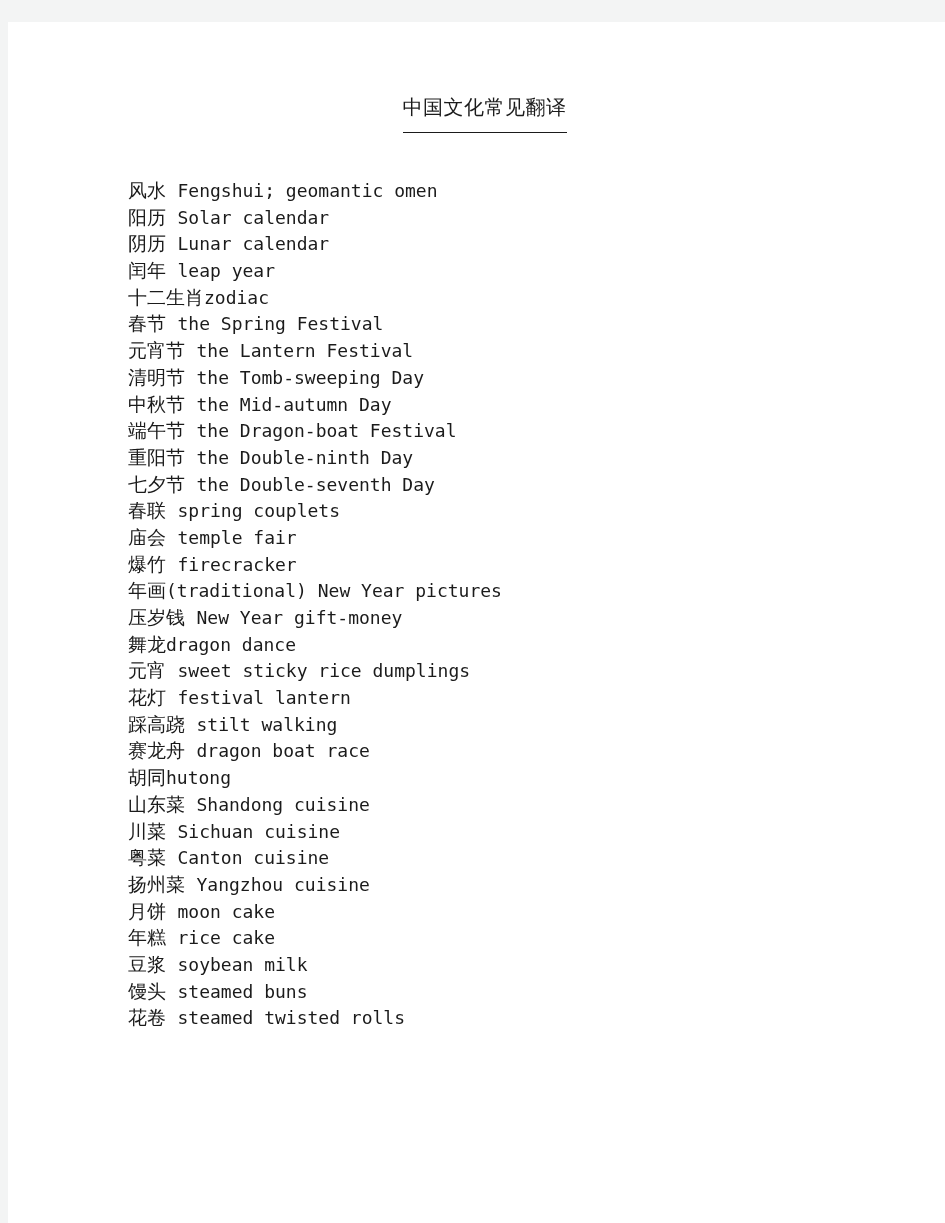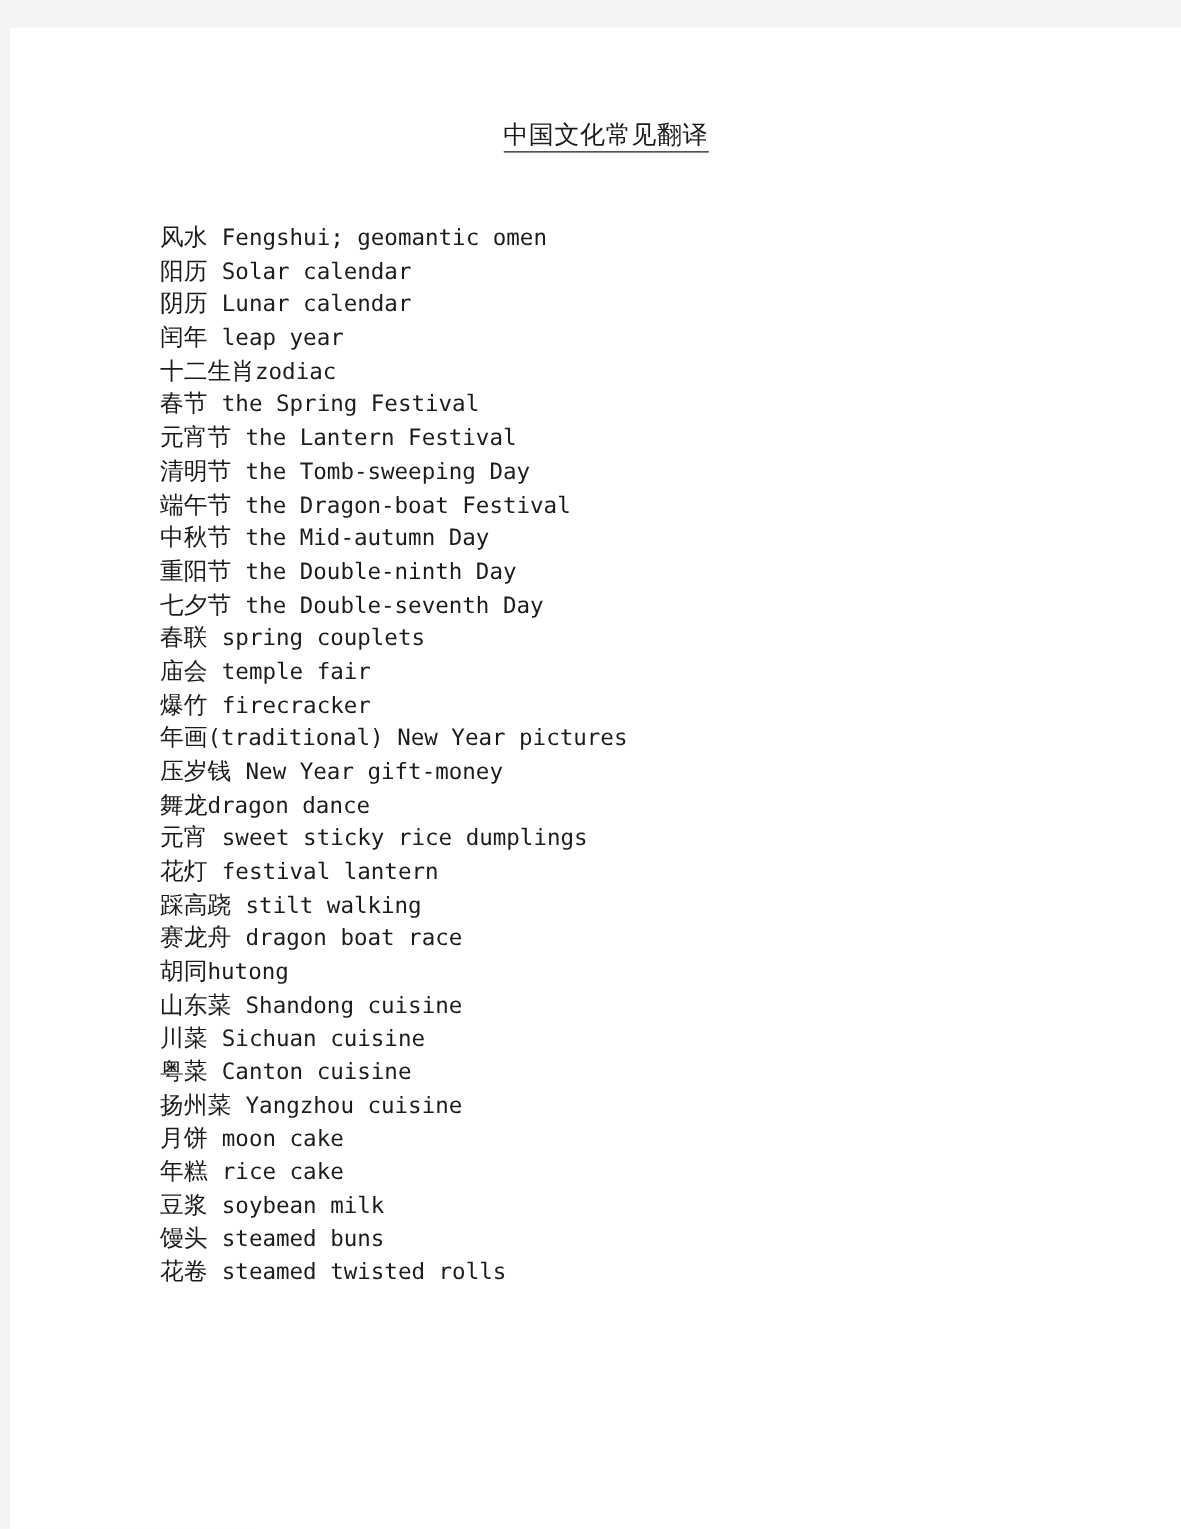--- a/index.html
+++ b/index.html
@@ -36,21 +36,21 @@
     text-align: center;
     font-family: "DejaVu Sans", "Liberation Sans", sans-serif;
     font-size: 20px;
     font-weight: normal;
     line-height: 26px;
     color: #1b1b1b;
     letter-spacing: 0.5px;
   }
   #doc-title .title-text {
     border-bottom: 1px solid #1b1b1b;
-    padding-bottom: 2px;
+    padding-bottom: 13px;
     margin-left: 16px;
   }
 
   #entry-list {
     position: absolute;
     left: 120px;
     top: 155px;
     width: 800px;
     margin: 0;
     padding: 0;
@@ -86,22 +86,22 @@
 
   <ul id="entry-list">
       <li><span class="term">风水</span><span class="sep"> </span><span class="gloss">Fengshui; geomantic omen</span></li>
       <li><span class="term">阳历</span><span class="sep"> </span><span class="gloss">Solar calendar</span></li>
       <li><span class="term">阴历</span><span class="sep"> </span><span class="gloss">Lunar calendar</span></li>
       <li><span class="term">闰年</span><span class="sep"> </span><span class="gloss">leap year</span></li>
       <li><span class="term">十二生肖</span><span class="sep"></span><span class="gloss">zodiac</span></li>
       <li><span class="term">春节</span><span class="sep"> </span><span class="gloss">the Spring Festival</span></li>
       <li><span class="term">元宵节</span><span class="sep"> </span><span class="gloss">the Lantern Festival</span></li>
       <li><span class="term">清明节</span><span class="sep"> </span><span class="gloss">the Tomb-sweeping Day</span></li>
+      <li><span class="term">中秋节</span><span class="sep"> </span><span class="gloss">the Mid-autumn Day</span></li>
       <li><span class="term">端午节</span><span class="sep"> </span><span class="gloss">the Dragon-boat Festival</span></li>
-      <li><span class="term">中秋节</span><span class="sep"> </span><span class="gloss">the Mid-autumn Day</span></li>
       <li><span class="term">重阳节</span><span class="sep"> </span><span class="gloss">the Double-ninth Day</span></li>
       <li><span class="term">七夕节</span><span class="sep"> </span><span class="gloss">the Double-seventh Day</span></li>
       <li><span class="term">春联</span><span class="sep"> </span><span class="gloss">spring couplets</span></li>
       <li><span class="term">庙会</span><span class="sep"> </span><span class="gloss">temple fair</span></li>
       <li><span class="term">爆竹</span><span class="sep"> </span><span class="gloss">firecracker</span></li>
       <li><span class="term">年画</span><span class="sep"></span><span class="gloss">(traditional) New Year pictures</span></li>
       <li><span class="term">压岁钱</span><span class="sep"> </span><span class="gloss">New Year gift-money</span></li>
       <li><span class="term">舞龙</span><span class="sep"></span><span class="gloss">dragon dance</span></li>
       <li><span class="term">元宵</span><span class="sep"> </span><span class="gloss">sweet sticky rice dumplings</span></li>
       <li><span class="term">花灯</span><span class="sep"> </span><span class="gloss">festival lantern</span></li>

